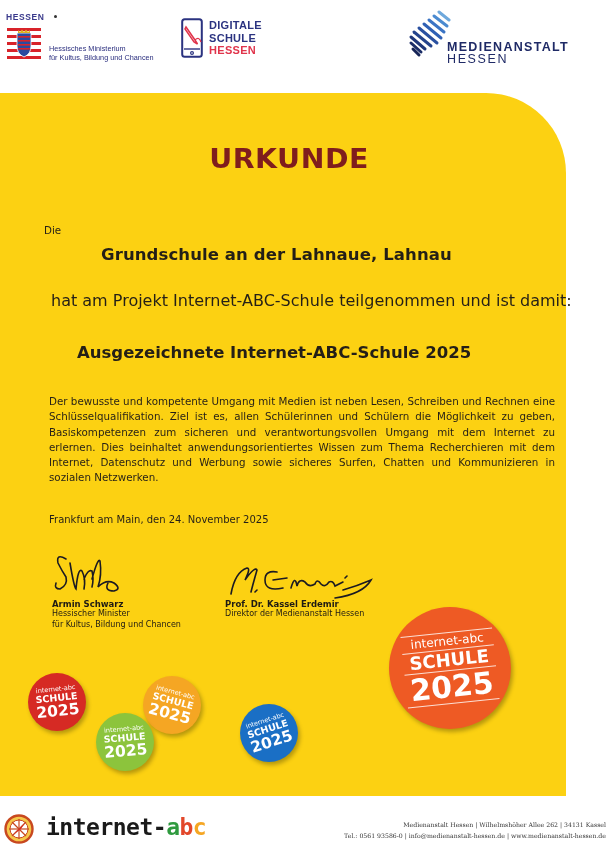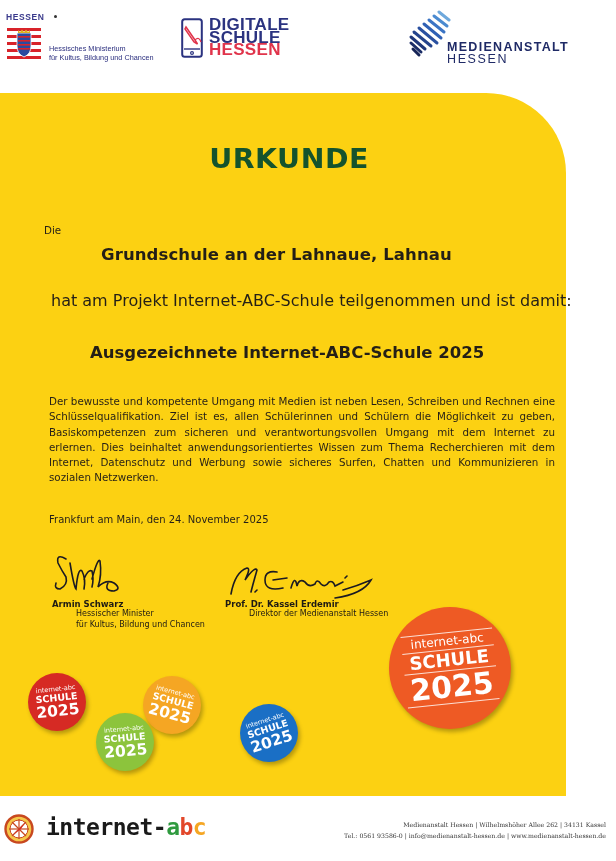--- a/index.html
+++ b/index.html
@@ -8,48 +8,48 @@
 
   
   .hessen-logo { position: absolute; left: 6px; top: 12px; width: 150px; height: 50px; }
   .hessen-word { position: absolute; left: 0; top: 0; font-size: 8.5px; letter-spacing: 0.6px; color: #3a3a8c; font-weight: bold; }
   .hessen-dot { position: absolute; left: 48px; top: 3px; width: 3px; height: 3px; background:#333; border-radius:50%; }
   .hessen-flag { position: absolute; left: 1px; top: 14px; width: 34px; height: 34px; }
   .hessen-ministry { position: absolute; left: 43px; top: 32px; font-size: 7.3px; line-height: 9px; color: #2b2f7f; white-space: nowrap; }
 
   .ds-logo { position: absolute; left: 181px; top: 18px; width: 110px; height: 44px; }
   .ds-icon { position: absolute; left: 0; top: 0; width: 22px; height: 40px; }
-  .ds-text { position: absolute; left: 28px; top: 1px; font-size: 17px; line-height: 12.5px; font-weight: bold; letter-spacing: 0.3px; }
+  .ds-text { position: absolute; left: 28px; top: 1px; font-size: 11px; line-height: 12.5px; font-weight: bold; letter-spacing: 0.3px; }
   .ds-text .l1, .ds-text .l2 { color: #2b3380; display:block; }
   .ds-text .l3 { color: #e0344b; display:block; }
 
   .mh-logo { position: absolute; left: 405px; top: 10px; width: 200px; height: 55px; }
   .mh-stripes { position: absolute; left: 0; top: 0; width: 60px; height: 50px; }
   .mh-text { position: absolute; left: 42px; top: 31px; font-size: 12.5px; line-height: 12px; color: #1f2a66; letter-spacing: 1.3px; }
   .mh-text .t1 { font-weight: bold; display:block; }
   .mh-text .t2 { display:block; letter-spacing: 1.6px; }
 
   
   .panel { position: absolute; left: 0; top: 93px; width: 566px; height: 703px; background: #fcd112; border-top-right-radius: 80px; }
 
-  .title { position: absolute; left: 0; width: 616px; top: 143px; text-align: center; font-size: 27px; font-weight: bold; letter-spacing: 0.5px; color: #14532d; font-family: "DejaVu Sans", sans-serif; padding-left: 16px; }
+  .title { position: absolute; left: 0; width: 616px; top: 143px; text-align: center; font-size: 27px; font-weight: bold; letter-spacing: 0.5px; color: #7f1d1d; font-family: "DejaVu Sans", sans-serif; padding-left: 16px; }
   .title span { display:inline-block; transform: translateX(-27px) scaleX(1.05); }
 
   .txt { position: absolute; font-family: "DejaVu Sans", sans-serif; color: #241f17; }
   .die { left: 44px; top: 224px; font-size: 10.3px; }
   .school { left: 101px; top: 245px; font-size: 16.5px; font-weight: bold; letter-spacing: 0.1px; }
   .intro { left: 51px; top: 291px; font-size: 16px; }
-  .award { left: 90px; top: 343px; font-size: 16.5px; font-weight: bold; }
+  .award { left: 77px; top: 343px; font-size: 16.5px; font-weight: bold; }
   .body-par { left: 49px; top: 394px; width: 506px; font-size: 10.3px; line-height: 15.3px; text-align: justify; text-align-last: left; }
   .date { left: 49px; top: 514px; font-size: 10px; }
 
   .sig1 { position:absolute; left: 52px; top: 549px; width: 90px; height: 48px; }
   .sig2 { position:absolute; left: 225px; top: 560px; width: 150px; height: 40px; }
   .sig-name { font-size: 8.5px; font-weight: bold; }
-  .sig-role { font-size: 8px; line-height: 10.5px; margin-left: 24px; }
+  .sig-role { font-size: 8px; line-height: 10.5px; }
   .signer1 { position:absolute; left: 52px; top: 599px; font-family: "DejaVu Sans", sans-serif; }
   .signer2 { position:absolute; left: 225px; top: 599px; font-family: "DejaVu Sans", sans-serif; }
 
   
   .badge { position: absolute; border-radius: 50%; color: #fff; text-align: center; font-family: "DejaVu Sans", sans-serif; font-weight: bold; box-shadow: 2px 3px 4px rgba(0,0,0,0.28); overflow: hidden; }
   .badge .inner { position: absolute; left: 0; right: 0; top: 50%; transform: translateY(-50%) rotate(var(--rot)); }
   .badge .b1 { display:block; font-weight: normal; }
   .badge .b2 { display:block; }
   .badge .b3 { display:block; }
   .badge .rule { display:block; height:1px; background: rgba(255,255,255,0.8); margin: 1px 12%; }

